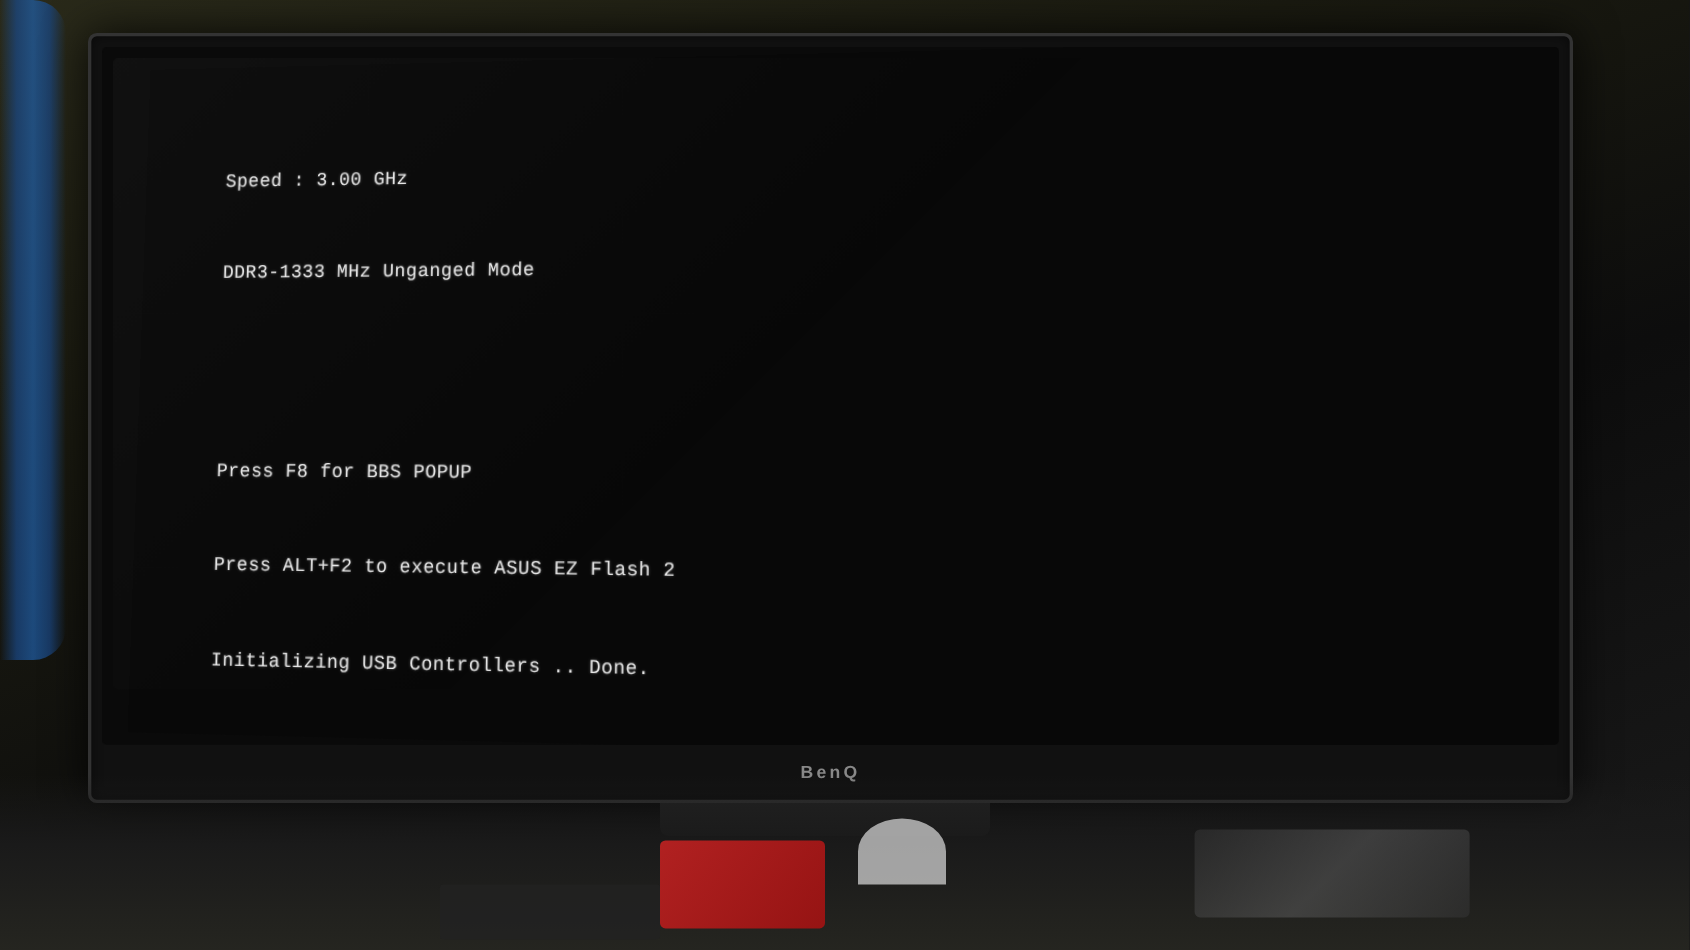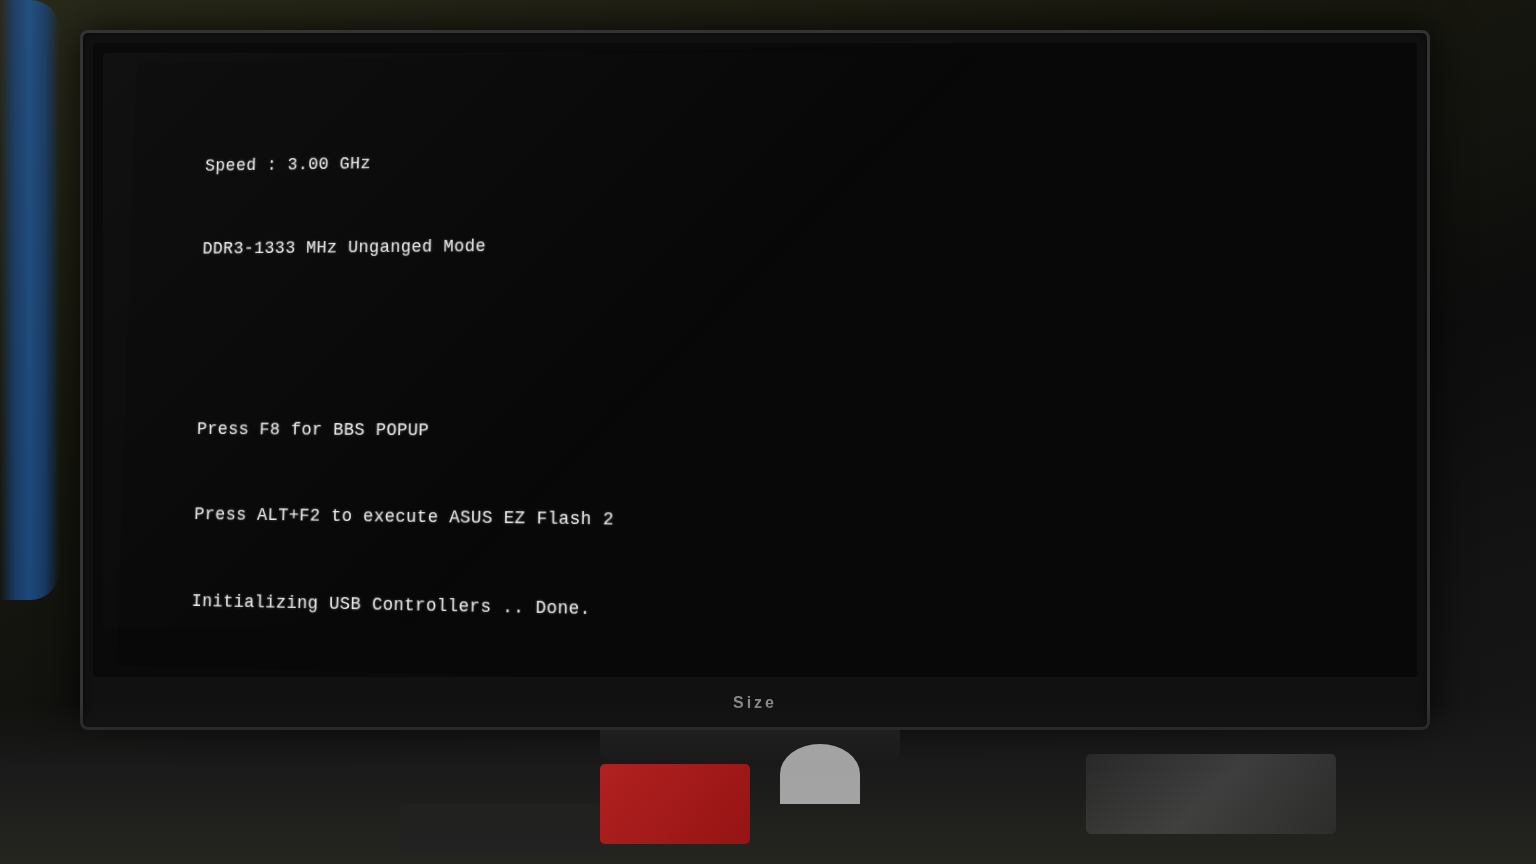--- a/index.html
+++ b/index.html
@@ -217,21 +217,21 @@
         
         
         
         
         
         
       </div>
     </div>
     <div class="screen-glare"></div>
   </div>
-  <div class="monitor-brand">Size</div>
+  <div class="monitor-brand">BenQ</div>
 </div>
 
 <div class="monitor-stand"></div>
 
 <div class="bottom-area">
   <div class="clutter-black"></div>
   <div class="clutter-red"></div>
   <div class="clutter-white"></div>
   <div class="clutter-misc"></div>
 </div>

